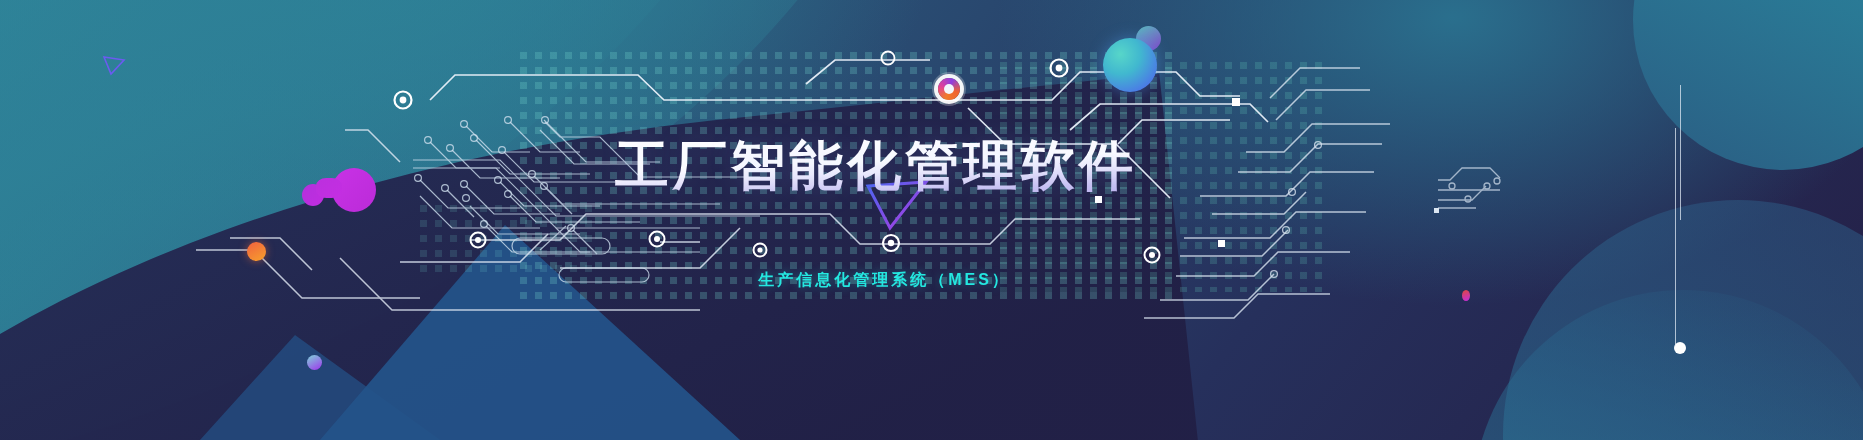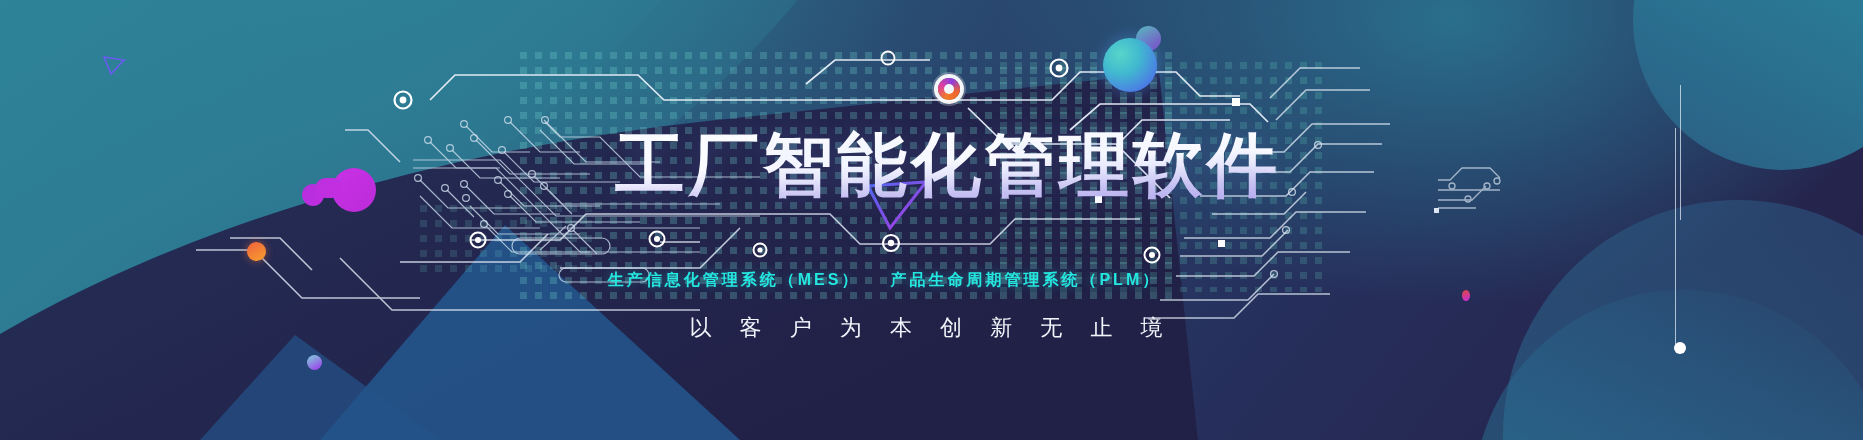--- a/index.html
+++ b/index.html
@@ -128,21 +128,21 @@
     box-shadow:0 0 0 4px rgba(255,255,255,.93), 0 0 0 6px rgba(255,255,255,.25);
   }
   .node-ring:after{
     content:"";position:absolute;left:6px;top:6px;width:10px;height:10px;border-radius:50%;
     background:#f3f6fb;
   }
 
   
   .title{
     position:absolute;left:615px;top:128px;
-    font-size:70px;line-height:74px;font-weight:700;letter-spacing:4px;
+    font-size:54px;line-height:74px;font-weight:700;letter-spacing:4px;
     white-space:nowrap;
     background:linear-gradient(178deg,#ffffff 0%, #ffffff 46%, #f2f0fd 58%, #c9c2f2 80%, #b4a9ee 100%);
     -webkit-background-clip:text;background-clip:text;
     color:transparent;-webkit-text-fill-color:transparent;
     text-shadow:0 0 28px rgba(140,160,255,.18);
   }
   .subtitle-row{
     position:absolute;left:0;top:270px;width:1769px;
     display:flex;justify-content:center;align-items:flex-start;gap:30px;
     pointer-events:none;
@@ -329,18 +329,16 @@
         </linearGradient>
       </defs>
       <path d="M2,6 L60,2 L24,48 Z" fill="none" stroke="url(#trg)" stroke-width="3"></path>
     </svg>
   </div>
 
   <div class="title">工厂智能化管理软件</div>
 
   <div class="subtitle-row">
     <span class="sub-item">生产信息化管理系统（MES）</span>
-    <span class="sub-item">产品生命周期管理系统（PLM）</span>
   </div>
 
-  <div class="tagline">以 客 户 为 本   创 新 无 止 境</div>
 
 </div>
 
 </body></html>

